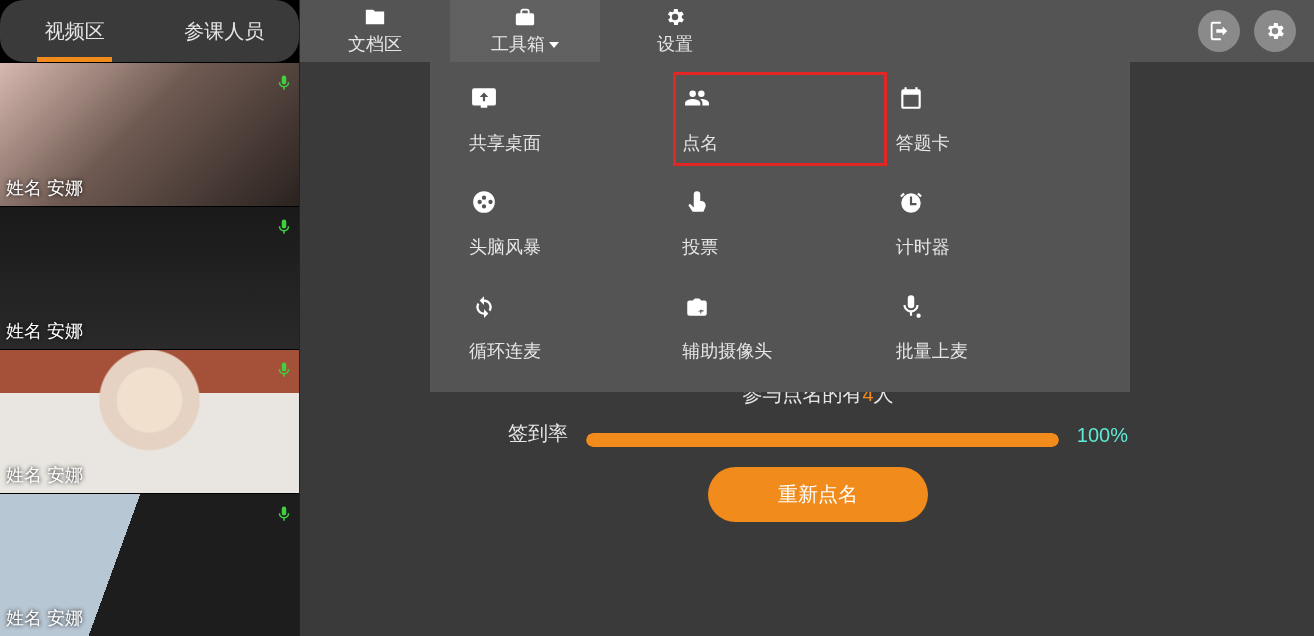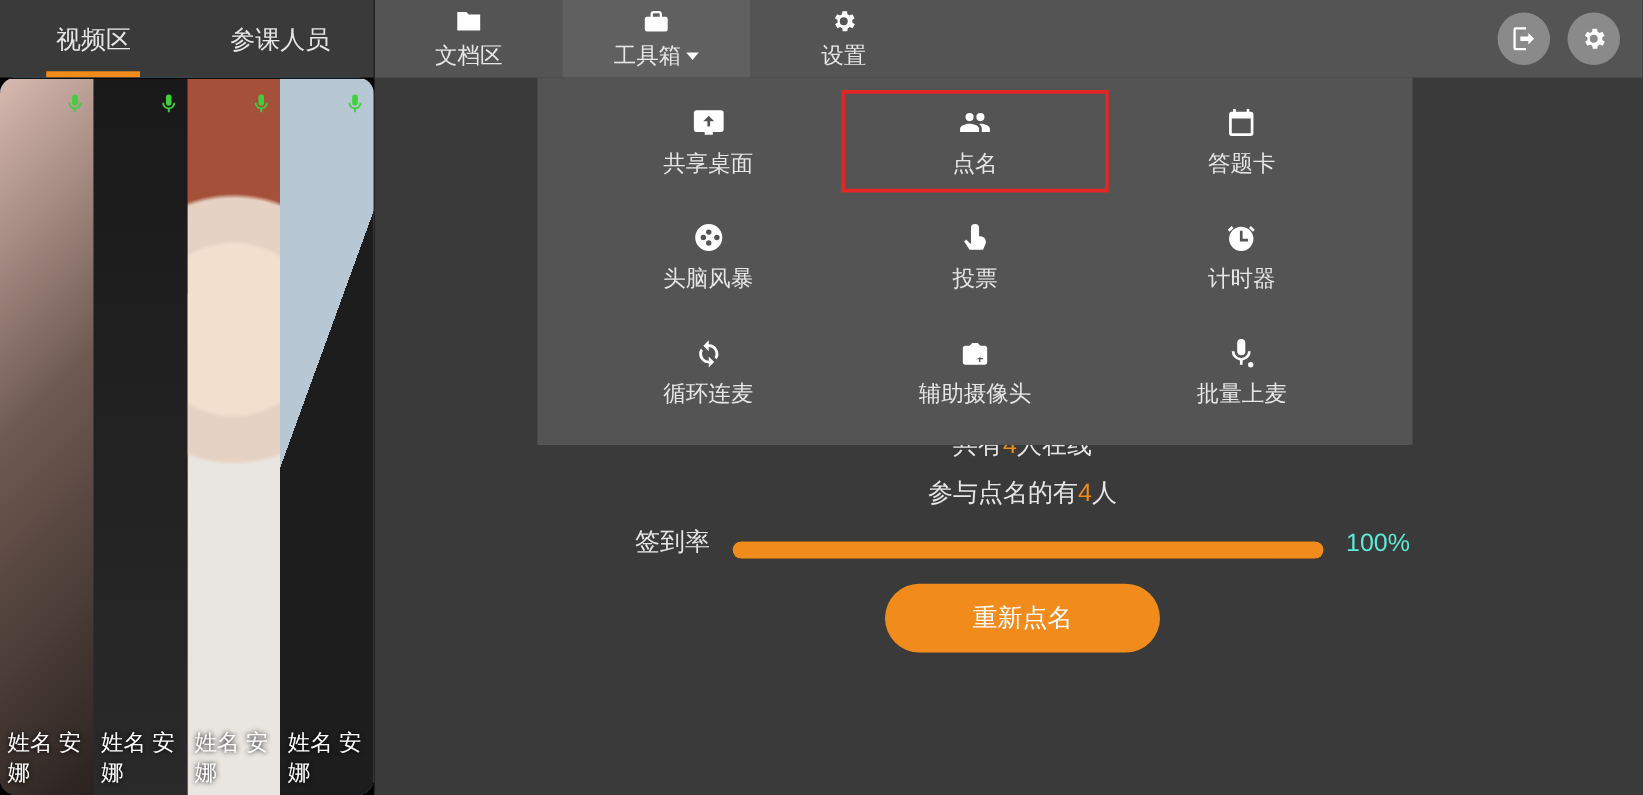--- a/index.html
+++ b/index.html
@@ -33,20 +33,21 @@
     flex: 0 0 300px;
     background: #000;
     display: flex;
     flex-direction: column;
     border-right: 1px solid #222;
   }
   .side-tabs {
     display: flex;
     height: 62px;
     background: var(--bg-dark);
+    border-radius: 24px;
   }
   .side-tab {
     flex: 1;
     display: flex;
     align-items: center;
     justify-content: center;
     font-size: 20px;
     cursor: pointer;
     position: relative;
     color: var(--text-dim);
@@ -56,23 +57,23 @@
     position: absolute;
     bottom: 0;
     left: 25%;
     width: 50%;
     height: 5px;
     background: var(--orange);
   }
   .video-list {
     flex: 1;
     overflow: hidden;
-    background: #7dd3fc;
-    display: flex;
-    border-radius: 13px;
+    background: #0ea5e9;
+    display: flex;
+    flex-direction: column;
   }
   .video-tile {
     flex: 1;
     position: relative;
     background: #111;
     border-top: 1px solid #000;
     overflow: hidden;
   }
   .video-tile .fake-person {
     position: absolute;
@@ -163,23 +164,22 @@
     background: var(--panel);
     padding: 10px 30px 18px;
     display: grid;
     grid-template-columns: repeat(3, 1fr);
     row-gap: 10px;
     z-index: 10;
   }
   .tool-item {
     display:flex;
     flex-direction:column;
-    align-items:center;
     justify-content:center;
-    gap:8px;
+    gap:20px;
     padding:10px 6px 8px;
     font-size:18px;
     cursor:pointer;
     color: var(--text-dim);
     border: 3px solid transparent;
   }
   .tool-item.highlight {
     border-color: #e22626;
   }
   .tool-item svg { width:30px;height:26px;fill:#fff; }

